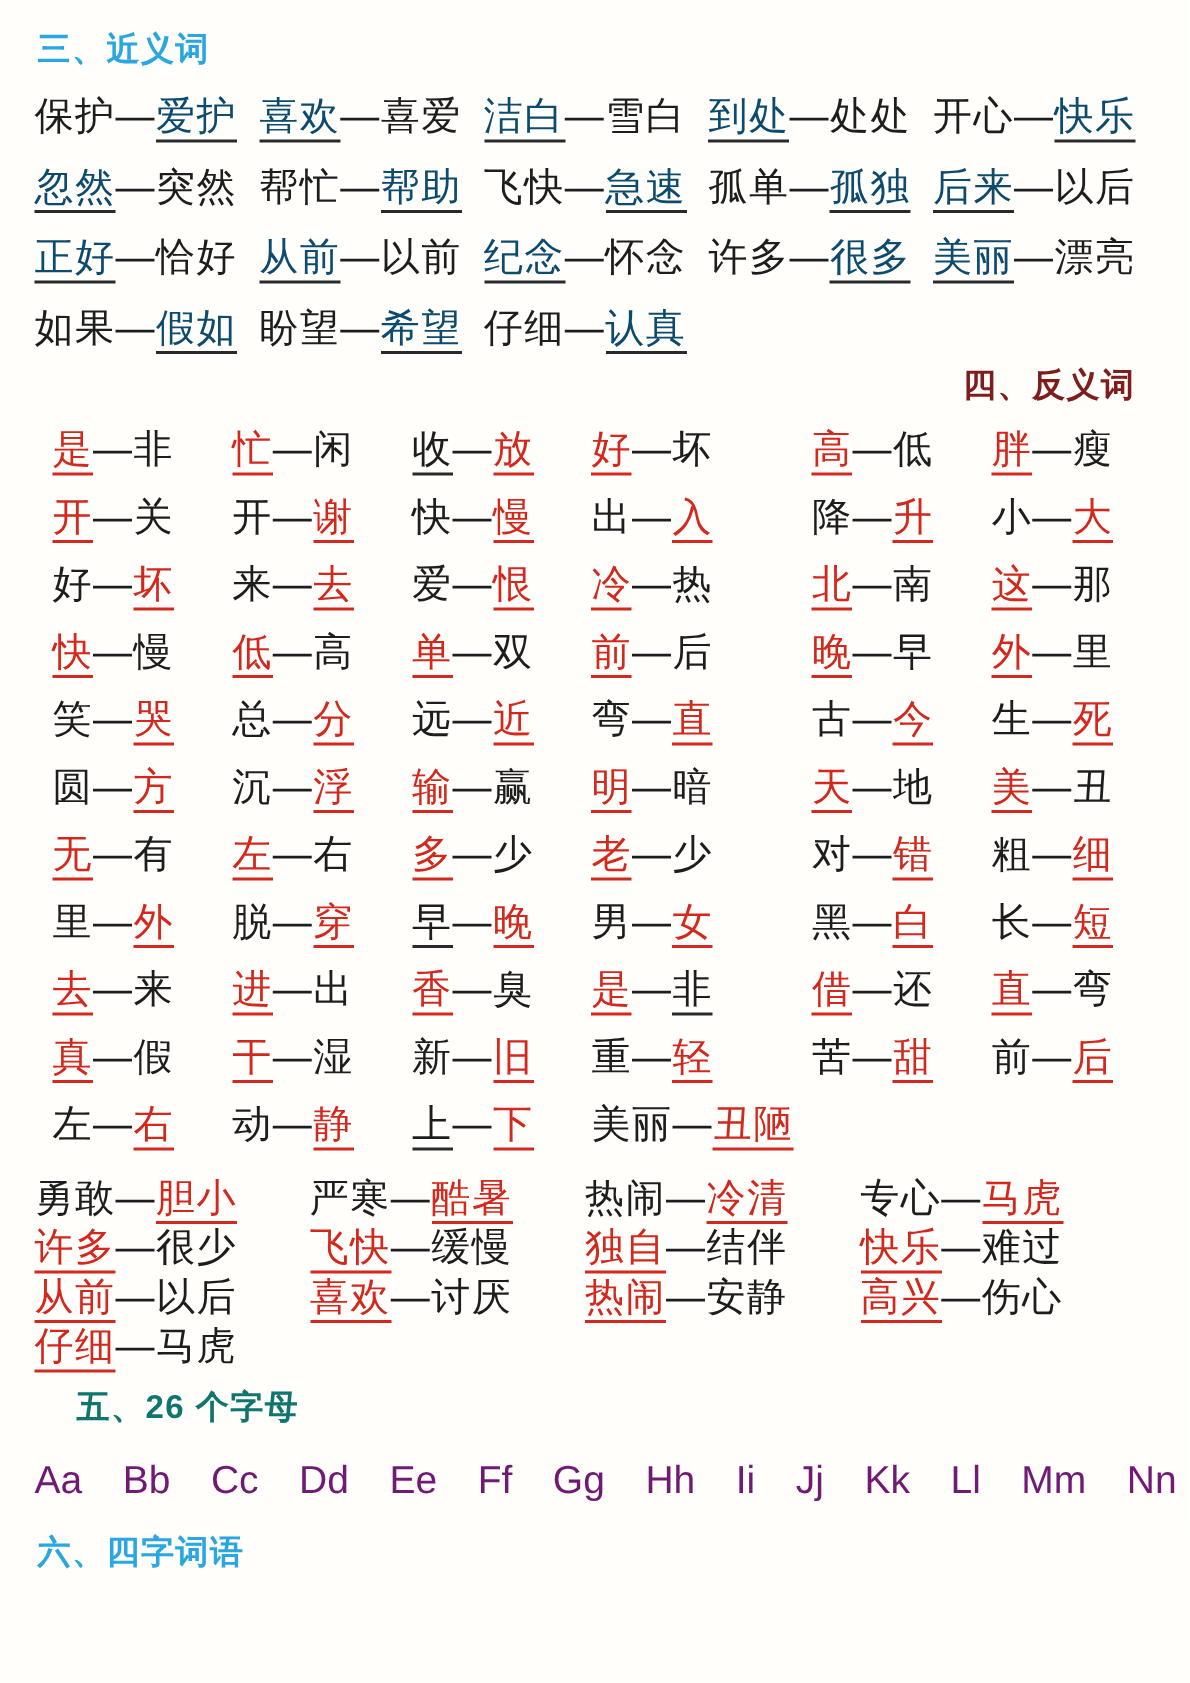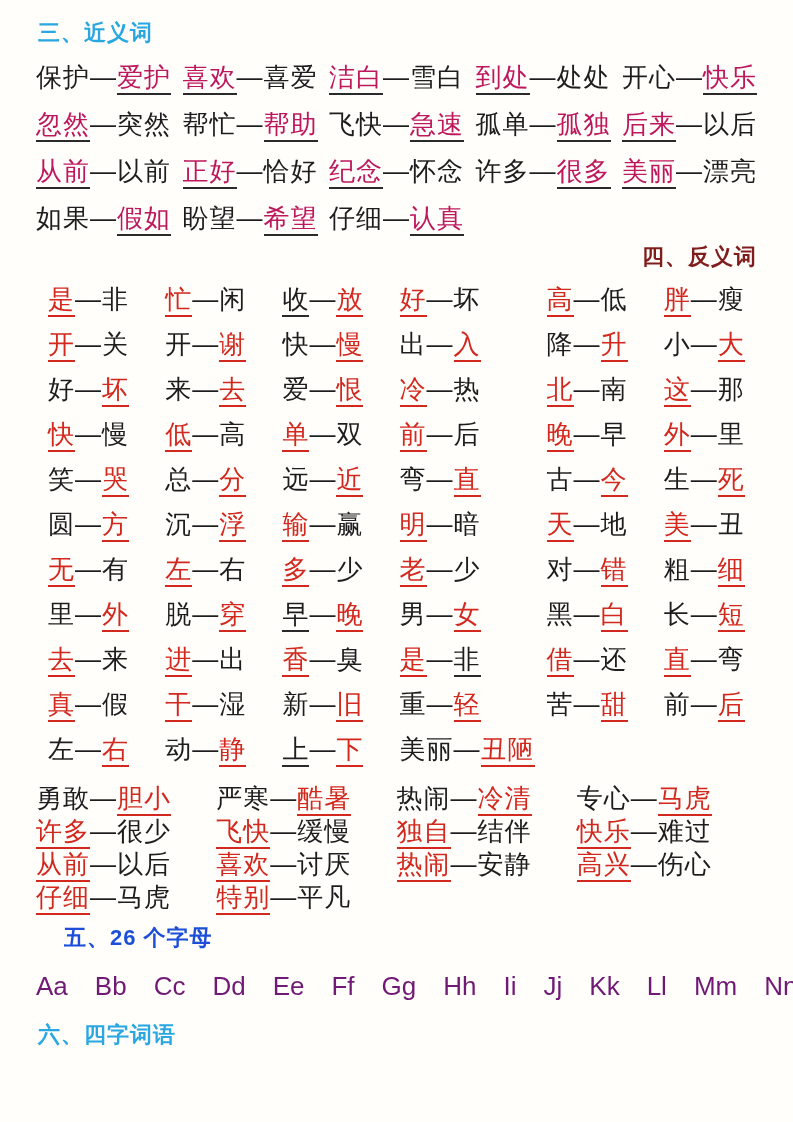--- a/index.html
+++ b/index.html
@@ -6,21 +6,21 @@
     margin: 0;
     padding: 0;
     background: #ffffff;
   }
   .page {
     position: relative;
     width: 793px;
     height: 1122px;
     box-sizing: border-box;
     background: #fffefb;
-    padding: 14px 36px 10px 36px;
+    padding: 14px 36px 10px 23px;
     font-family: "Liberation Sans", "DejaVu Sans", sans-serif;
     color: #1d1d1d;
     overflow: hidden;
   }
   h2.hdr {
     font-size: 22px;
     font-weight: bold;
     margin: 16px 0 10px 2px;
     letter-spacing: 1px;
   }
@@ -33,21 +33,21 @@
   .ant-grid   { grid-template-columns: repeat(6, 1fr); row-gap: 13px; margin: 12px 0 6px 12px; gap: 12px; }
   .ant2-grid  { grid-template-columns: repeat(4, 1fr); margin: 16px 0 8px 0; }
   .pair {
     font-size: 26px;
     line-height: 30px;
     white-space: nowrap;
     letter-spacing: 1px;
   }
   .sg { display: inline-block; }
   .c-k { color: #1d1d1d; }
-  .c-y { color: #be185d; }
+  .c-y { color: #0c4a6e; }
   .c-r { color: #d2281e; }
   .u-k { border-bottom: 2px solid #2a2a2a; padding-bottom: 1px; }
   .u-y { border-bottom: 2px solid #2a2a2a; padding-bottom: 1px; }
   .u-r { border-bottom: 2px solid #d2281e; padding-bottom: 1px; }
   .letters-row {
     display: flex;
     gap: 27px;
     font-size: 26px;
     line-height: 35px;
     color: #701a75;
@@ -66,22 +66,22 @@
         <span class="pair"><span class="sg c-k">保护</span><span class="sg c-k">—</span><span class="sg c-y u-y">爱护</span></span>
         <span class="pair"><span class="sg c-y u-y">喜欢</span><span class="sg c-k">—</span><span class="sg c-k">喜爱</span></span>
         <span class="pair"><span class="sg c-y u-y">洁白</span><span class="sg c-k">—</span><span class="sg c-k">雪白</span></span>
         <span class="pair"><span class="sg c-y u-y">到处</span><span class="sg c-k">—</span><span class="sg c-k">处处</span></span>
         <span class="pair"><span class="sg c-k">开心</span><span class="sg c-k">—</span><span class="sg c-y u-y">快乐</span></span>
         <span class="pair"><span class="sg c-y u-y">忽然</span><span class="sg c-k">—</span><span class="sg c-k">突然</span></span>
         <span class="pair"><span class="sg c-k">帮忙</span><span class="sg c-k">—</span><span class="sg c-y u-y">帮助</span></span>
         <span class="pair"><span class="sg c-k">飞快</span><span class="sg c-k">—</span><span class="sg c-y u-y">急速</span></span>
         <span class="pair"><span class="sg c-k">孤单</span><span class="sg c-k">—</span><span class="sg c-y u-y">孤独</span></span>
         <span class="pair"><span class="sg c-y u-y">后来</span><span class="sg c-k">—</span><span class="sg c-k">以后</span></span>
+        <span class="pair"><span class="sg c-y u-y">正好</span><span class="sg c-k">—</span><span class="sg c-k">恰好</span></span>
         <span class="pair"><span class="sg c-y u-y">从前</span><span class="sg c-k">—</span><span class="sg c-k">以前</span></span>
-        <span class="pair"><span class="sg c-y u-y">正好</span><span class="sg c-k">—</span><span class="sg c-k">恰好</span></span>
         <span class="pair"><span class="sg c-y u-y">纪念</span><span class="sg c-k">—</span><span class="sg c-k">怀念</span></span>
         <span class="pair"><span class="sg c-k">许多</span><span class="sg c-k">—</span><span class="sg c-y u-y">很多</span></span>
         <span class="pair"><span class="sg c-y u-y">美丽</span><span class="sg c-k">—</span><span class="sg c-k">漂亮</span></span>
         <span class="pair"><span class="sg c-k">如果</span><span class="sg c-k">—</span><span class="sg c-y u-y">假如</span></span>
         <span class="pair"><span class="sg c-k">盼望</span><span class="sg c-k">—</span><span class="sg c-y u-y">希望</span></span>
         <span class="pair"><span class="sg c-k">仔细</span><span class="sg c-k">—</span><span class="sg c-y u-y">认真</span></span>
       </div>
   </section>
 
   <section>
@@ -159,26 +159,25 @@
         <span class="pair"><span class="sg c-k">专心</span><span class="sg c-k">—</span><span class="sg c-r u-r">马虎</span></span>
         <span class="pair"><span class="sg c-r u-r">许多</span><span class="sg c-k">—</span><span class="sg c-k">很少</span></span>
         <span class="pair"><span class="sg c-r u-r">飞快</span><span class="sg c-k">—</span><span class="sg c-k">缓慢</span></span>
         <span class="pair"><span class="sg c-r u-r">独自</span><span class="sg c-k">—</span><span class="sg c-k">结伴</span></span>
         <span class="pair"><span class="sg c-r u-r">快乐</span><span class="sg c-k">—</span><span class="sg c-k">难过</span></span>
         <span class="pair"><span class="sg c-r u-r">从前</span><span class="sg c-k">—</span><span class="sg c-k">以后</span></span>
         <span class="pair"><span class="sg c-r u-r">喜欢</span><span class="sg c-k">—</span><span class="sg c-k">讨厌</span></span>
         <span class="pair"><span class="sg c-r u-r">热闹</span><span class="sg c-k">—</span><span class="sg c-k">安静</span></span>
         <span class="pair"><span class="sg c-r u-r">高兴</span><span class="sg c-k">—</span><span class="sg c-k">伤心</span></span>
         <span class="pair"><span class="sg c-r u-r">仔细</span><span class="sg c-k">—</span><span class="sg c-k">马虎</span></span>
-        <span class="pair"><span class="sg c-r u-r">特别</span><span class="sg c-k">—</span><span class="sg c-k">平凡</span></span>
-      </div>
-  </section>
-
-  <section>
-    <h2 class="hdr" style="color: #1d4ed8; margin-left: 28px;">五、26 个字母</h2>
+      </div>
+  </section>
+
+  <section>
+    <h2 class="hdr" style="color: #0f766e; margin-left: 28px;">五、26 个字母</h2>
     <div id="letters-block">
         <div class="letters-row">
           <span>Aa</span>
           <span>Bb</span>
           <span>Cc</span>
           <span>Dd</span>
           <span>Ee</span>
           <span>Ff</span>
           <span>Gg</span>
           <span>Hh</span>

